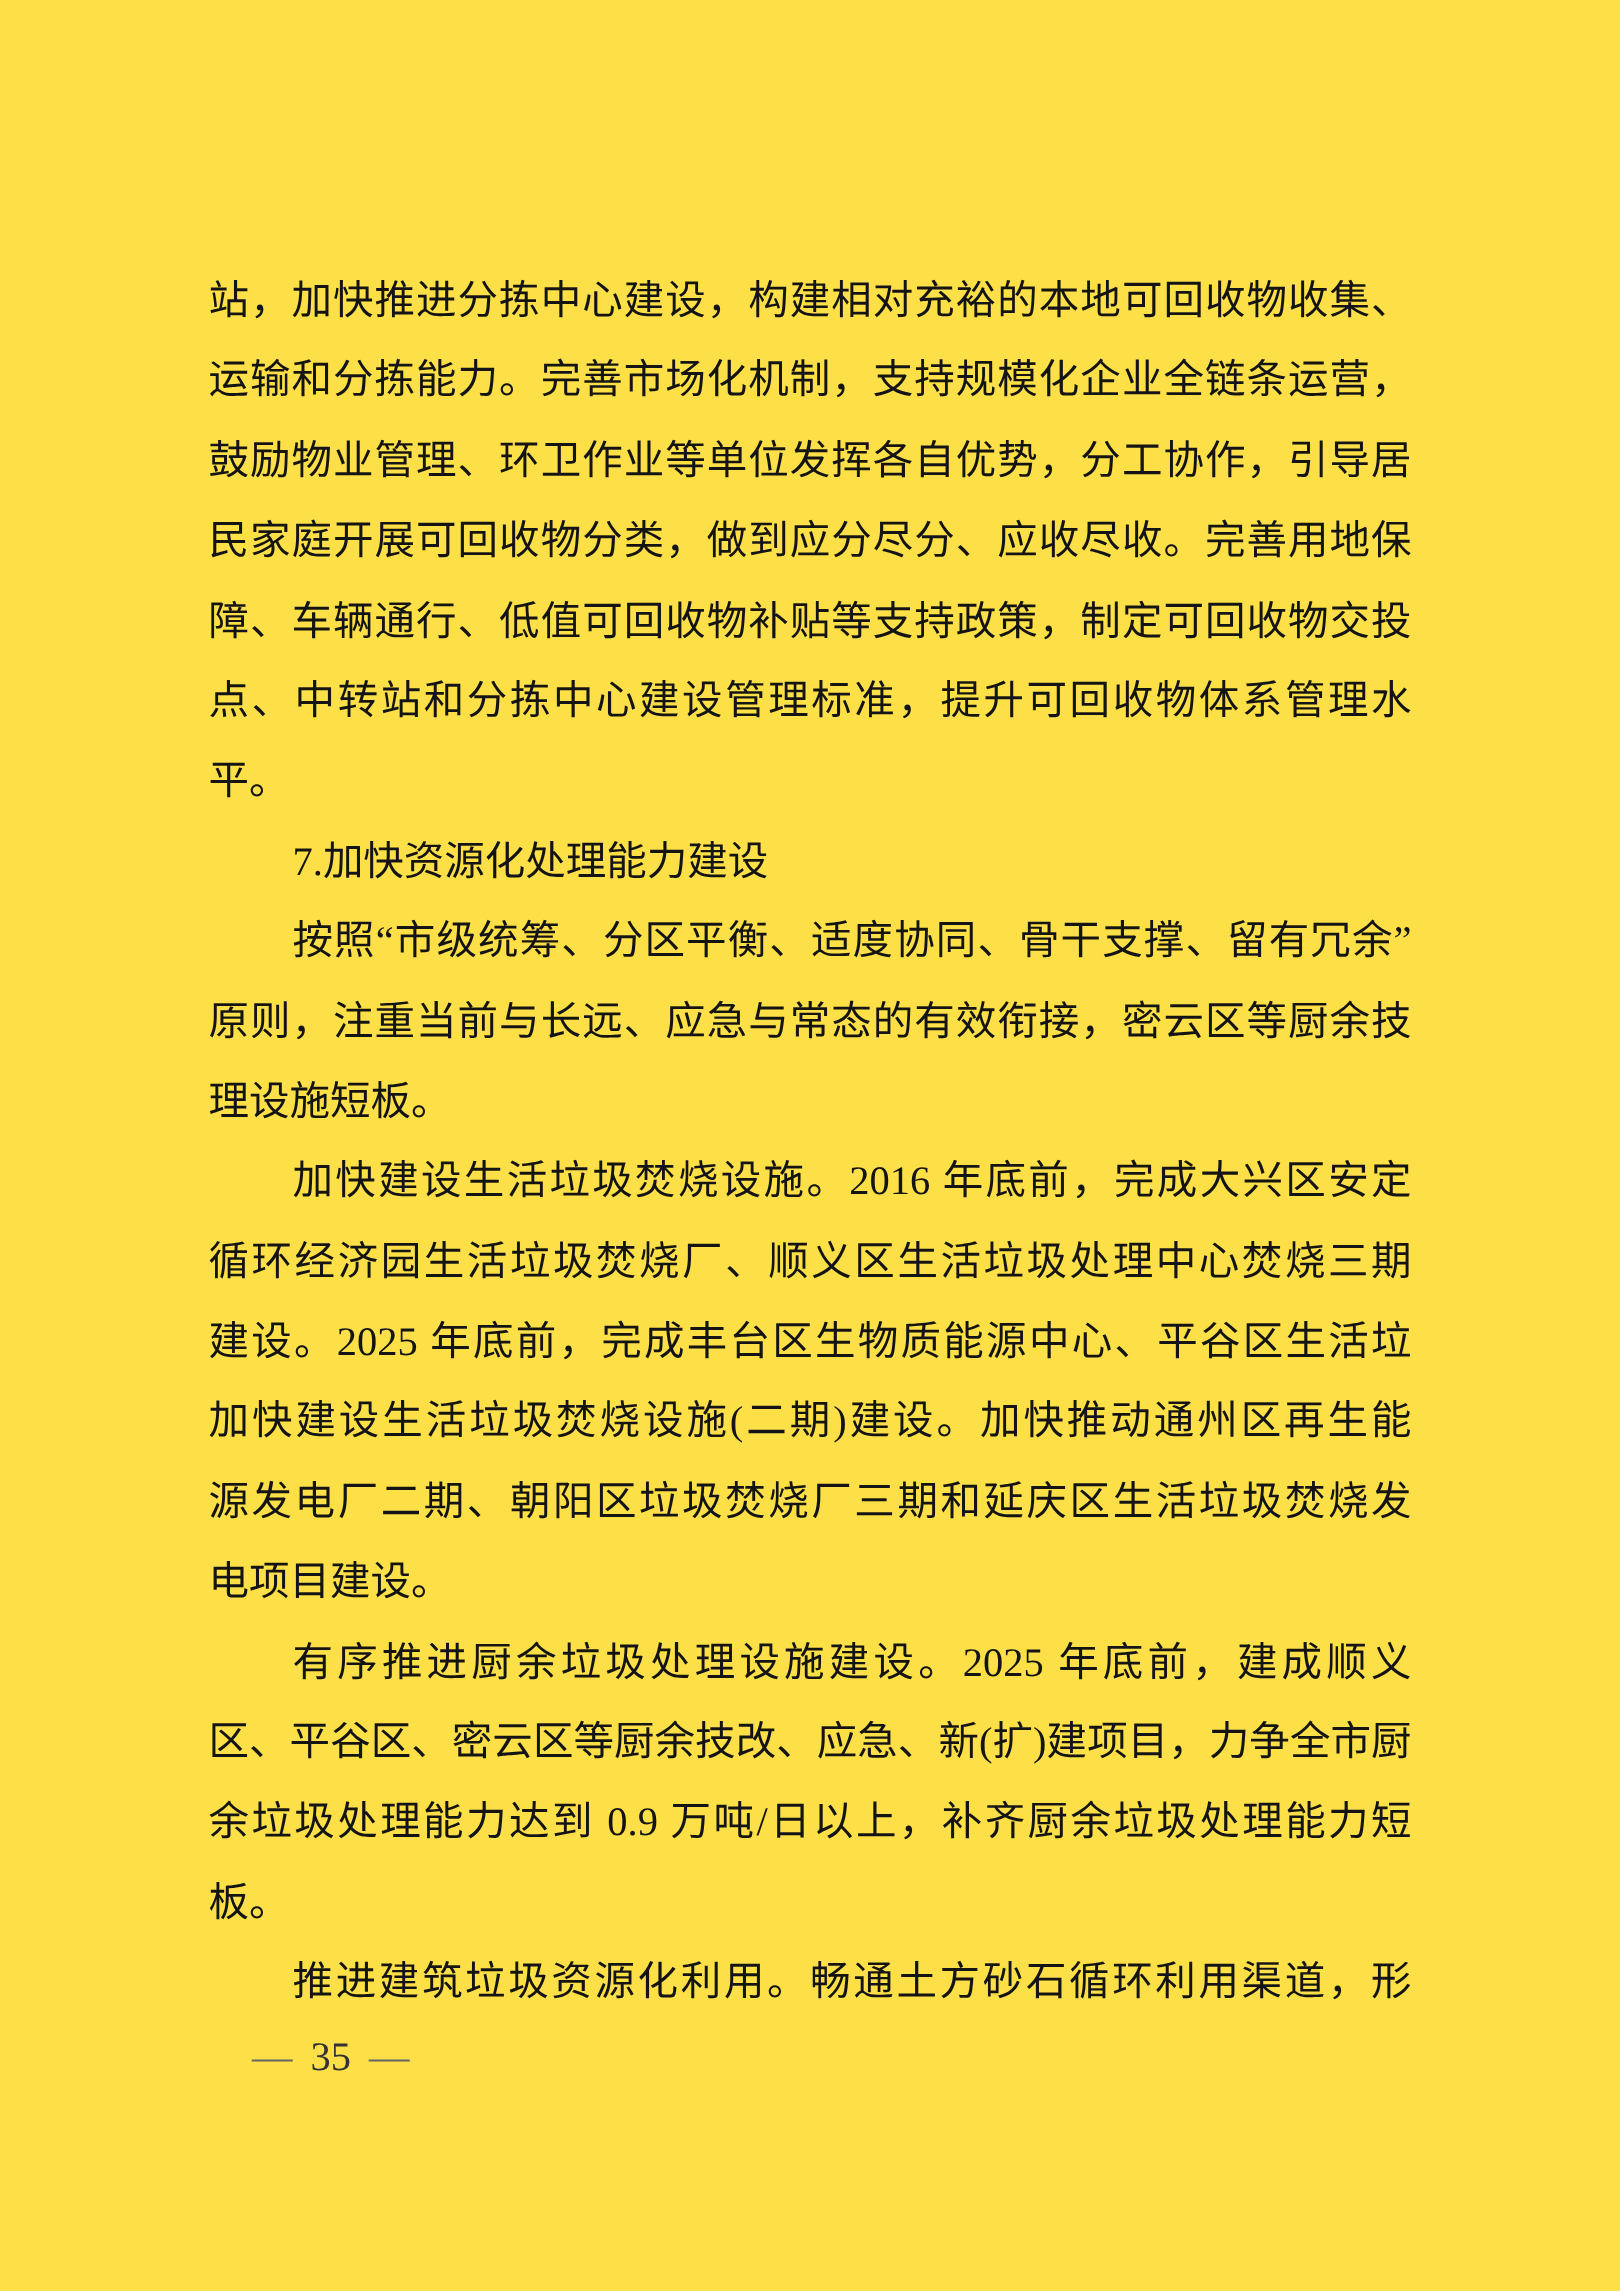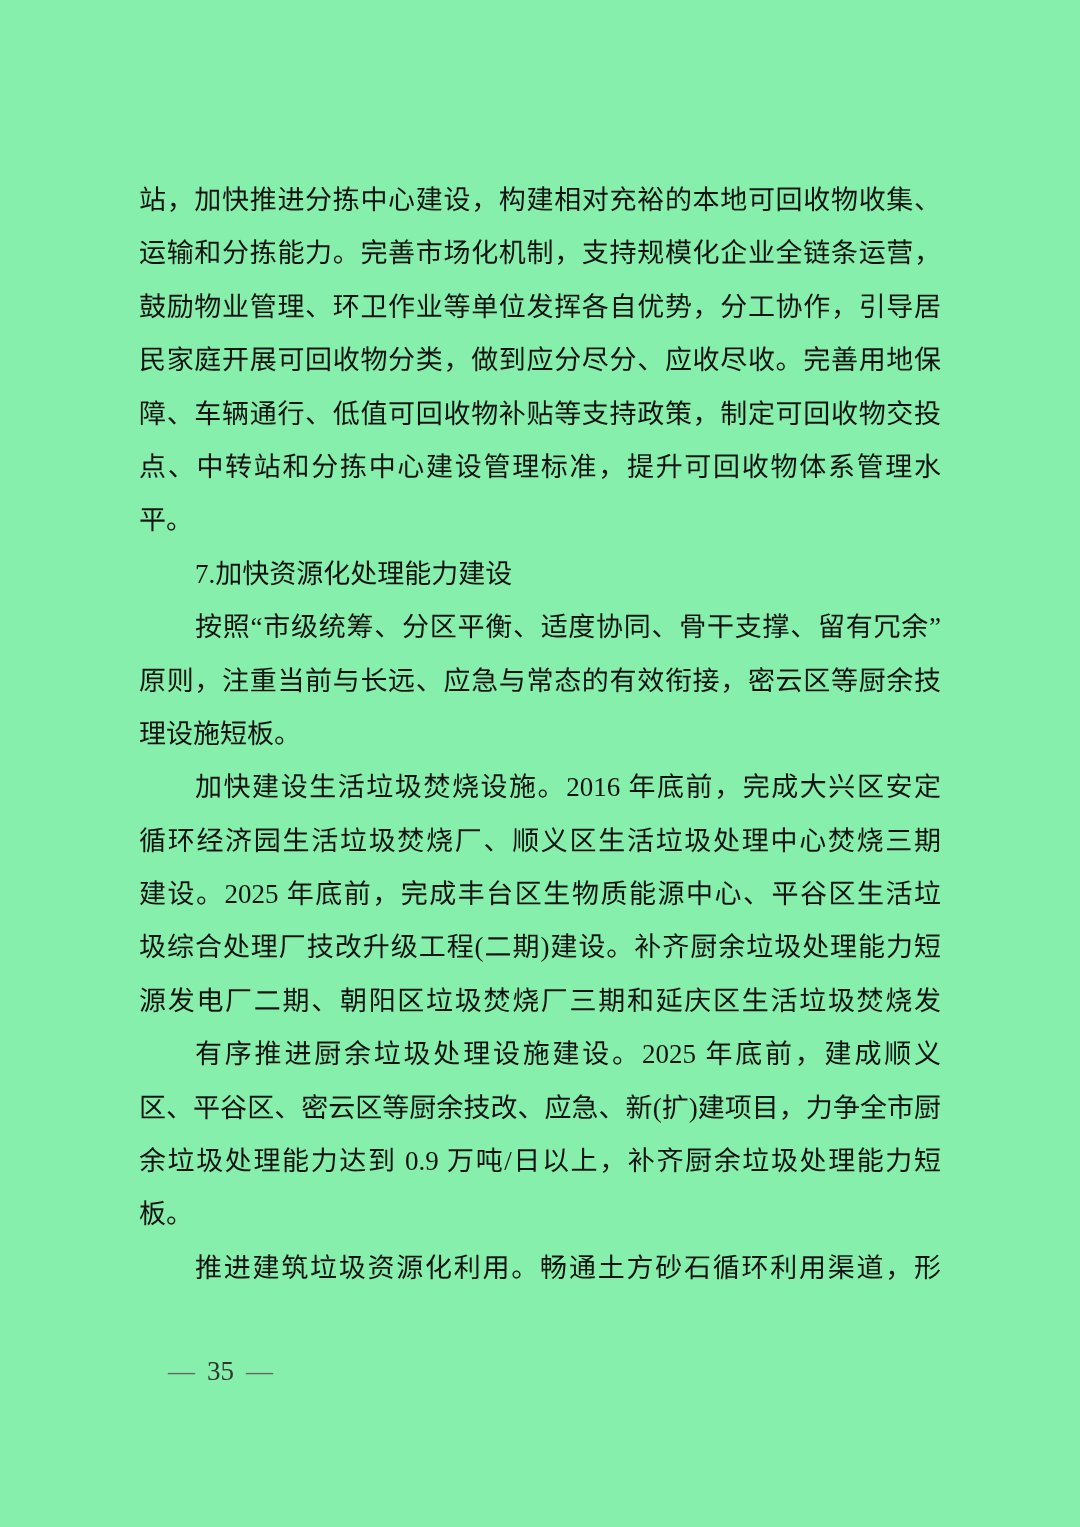--- a/index.html
+++ b/index.html
@@ -4,21 +4,21 @@
 <style>
   html, body {
     margin: 0;
     padding: 0;
     background: #ffffff;
   }
   .page {
     position: relative;
     width: 1080px;
     height: 1527px;
-    background: #86efac;
+    background: #fde047;
     overflow: hidden;
     font-family: "Liberation Serif", "DejaVu Serif", serif;
   }
   .text-block {
     position: absolute;
     left: 139px;
     top: 174px;
     width: 802px;
     color: #141414;
     font-size: 27px;
@@ -71,22 +71,23 @@
     <p class="line">障、车辆通行、低值可回收物补贴等支持政策，制定可回收物交投</p>
     <p class="line">点、中转站和分拣中心建设管理标准，提升可回收物体系管理水</p>
     <p class="line no-just">平。</p>
     <p class="line no-just indent">7.加快资源化处理能力建设</p>
     <p class="line indent">按照“市级统筹、分区平衡、适度协同、骨干支撑、留有冗余”的</p>
     <p class="line">原则，注重当前与长远、应急与常态的有效衔接，密云区等厨余技改</p>
     <p class="line no-just">理设施短板。</p>
     <p class="line indent">加快建设生活垃圾焚烧设施。2016 年底前，完成大兴区安定</p>
     <p class="line">循环经济园生活垃圾焚烧厂、顺义区生活垃圾处理中心焚烧三期</p>
     <p class="line">建设。2025 年底前，完成丰台区生物质能源中心、平谷区生活垃</p>
-    <p class="line">圾综合处理厂技改升级工程(二期)建设。补齐厨余垃圾处理能力短</p>
+    <p class="line">加快建设生活垃圾焚烧设施(二期)建设。加快推动通州区再生能</p>
     <p class="line">源发电厂二期、朝阳区垃圾焚烧厂三期和延庆区生活垃圾焚烧发</p>
+    <p class="line no-just">电项目建设。</p>
     <p class="line indent">有序推进厨余垃圾处理设施建设。2025 年底前，建成顺义</p>
     <p class="line">区、平谷区、密云区等厨余技改、应急、新(扩)建项目，力争全市厨</p>
     <p class="line">余垃圾处理能力达到 0.9 万吨/日以上，补齐厨余垃圾处理能力短</p>
     <p class="line no-just">板。</p>
     <p class="line indent">推进建筑垃圾资源化利用。畅通土方砂石循环利用渠道，形</p>
   </main>
 
   <footer class="page-footer">
     <span class="dash">—</span>
     <span class="num">35</span>

